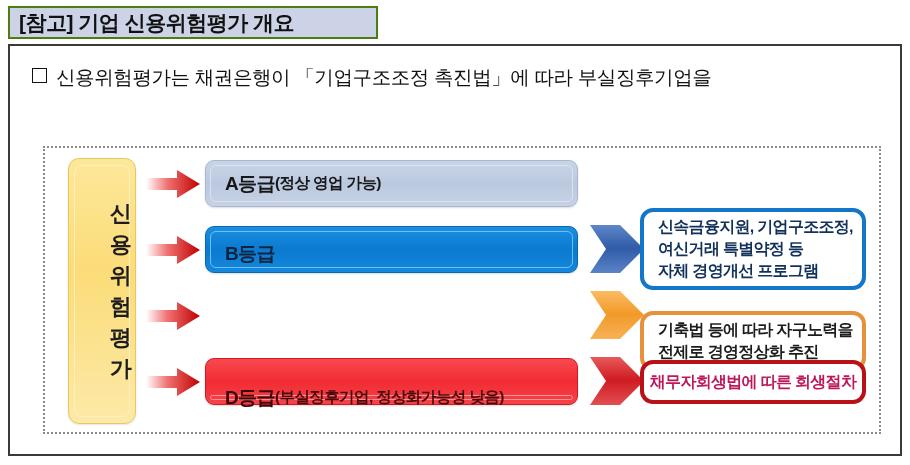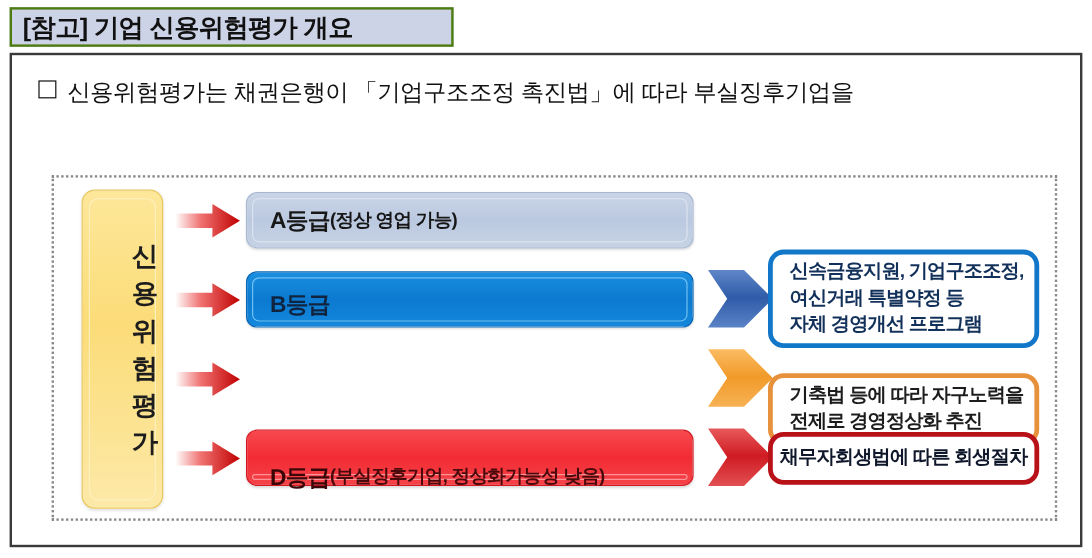--- a/index.html
+++ b/index.html
@@ -259,21 +259,21 @@
     border: 4px solid #e8913c;
     margin-top: 17px;
   }
   #outcome-box-c .outcome-line { color: #1c1c1c; }
   #outcome-box-d {
     top: 212px;
     width: 226px;
     height: 44px;
     border: 4px solid #b81118;
   }
-  #outcome-box-d .outcome-line { color: #0f172a; text-align: center; padding-left: 0; }
+  #outcome-box-d .outcome-line { color: #be185d; text-align: center; padding-left: 0; }
 </style>
 </head>
 <body>
 
 <div id="title-bar">
   <span id="title-text">[참고] 기업 신용위험평가 개요</span>
 </div>
 
 <div id="content-frame">
 

